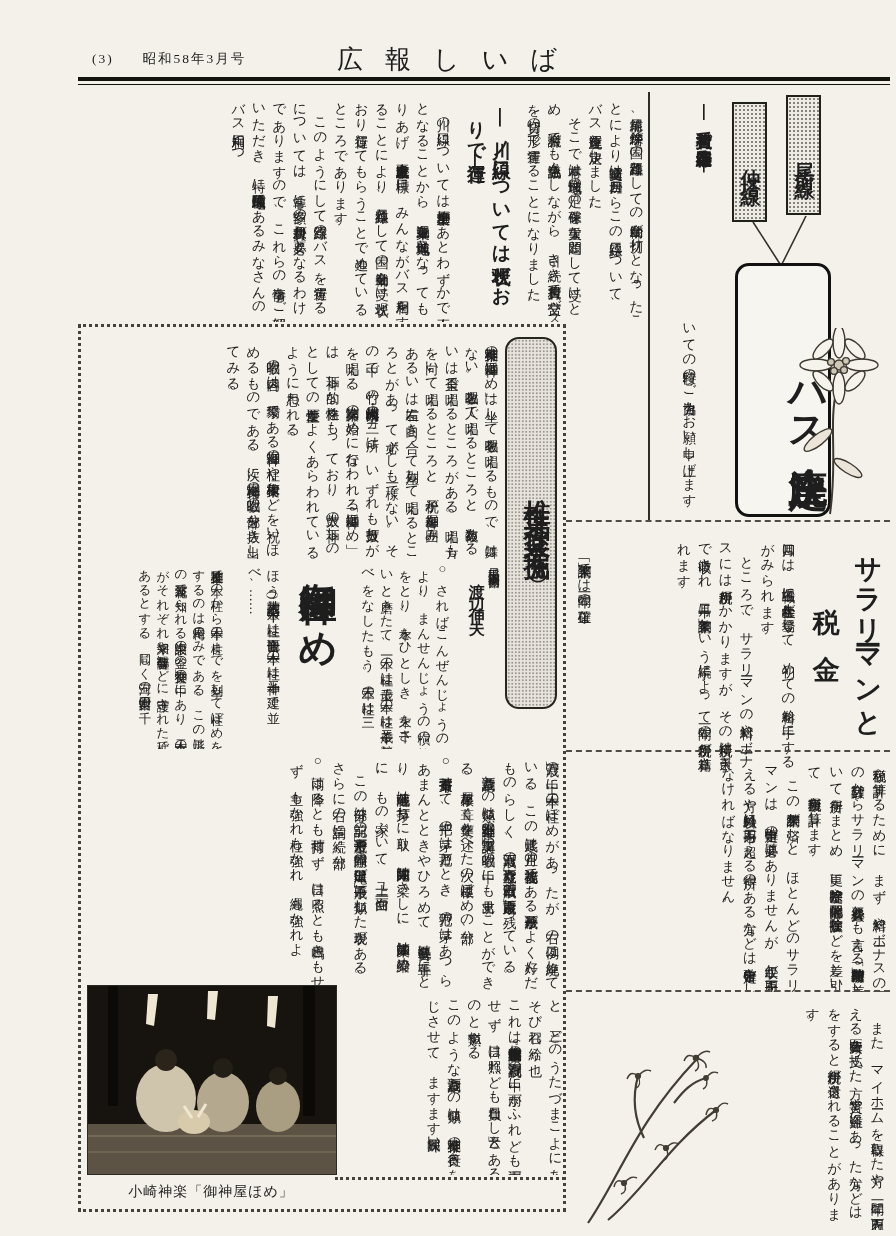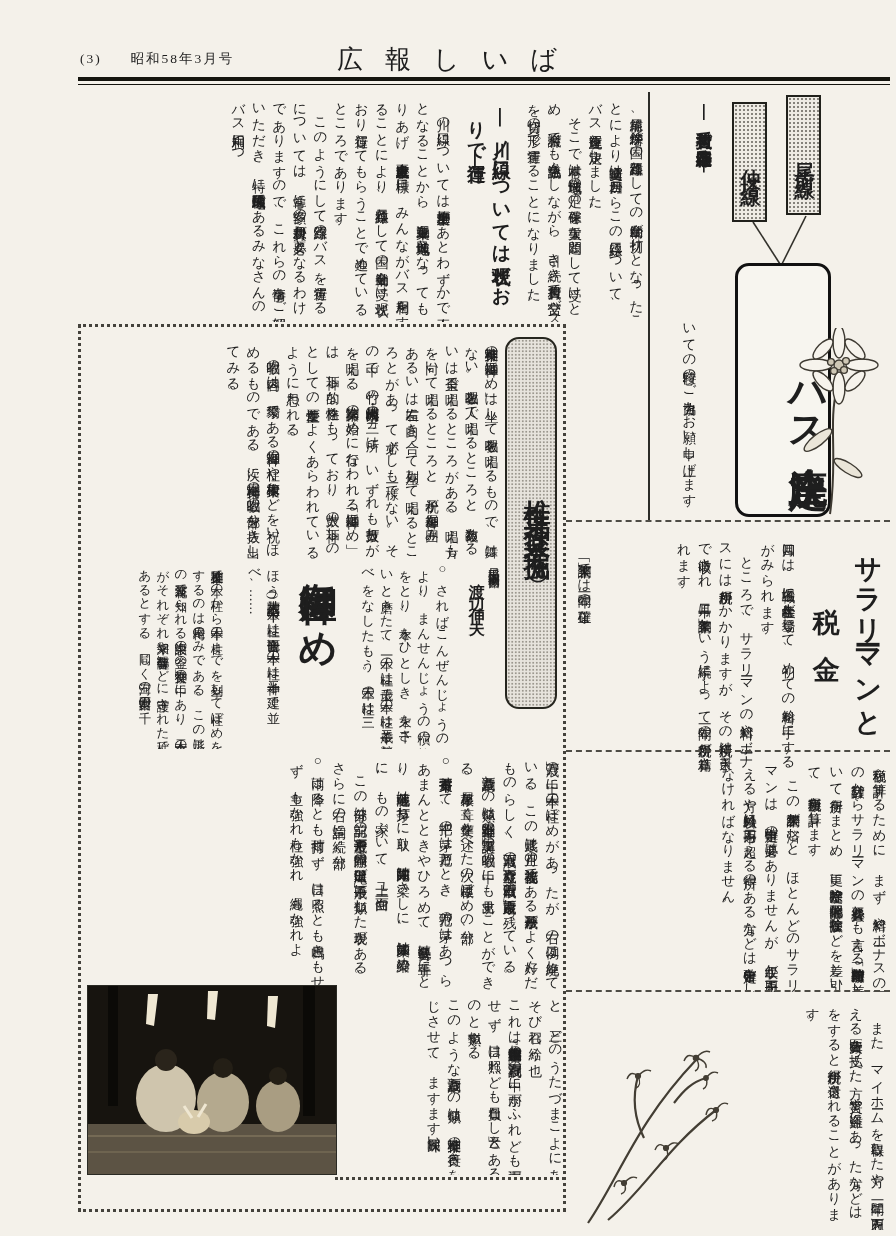--- a/index.html
+++ b/index.html
@@ -8,21 +8,21 @@
     background:#f4f1ea;color:#1e1e1e;
     font-family:"Liberation Serif","DejaVu Serif",serif;
     overflow:hidden;
   }
   .abs{position:absolute;}
   .v{writing-mode:vertical-rl;}
   .clip{overflow:hidden;}
   p{margin:0;text-indent:1em;}
   p.ni{text-indent:0;}
   
-  .hdr-left{left:80px;top:50px;font-size:13.5px;letter-spacing:2px;}
+  .hdr-left{left:92px;top:50px;font-size:13.5px;letter-spacing:2px;}
   .masthead{left:298px;top:42px;width:320px;text-align:center;
     font-family:"Liberation Sans","DejaVu Sans",sans-serif;
     font-weight:normal;font-size:26px;letter-spacing:22px;}
   .rule-thick{left:78px;top:77px;width:812px;height:4px;background:#15150f;}
   .rule-thin{left:78px;top:84px;width:812px;height:1px;background:#15150f;}
   
   .bus-body{left:80px;top:94px;width:566px;height:228px;font-size:13.5px;line-height:1.52;}
   .bus-sechead{font-family:"Liberation Sans","DejaVu Sans",sans-serif;
     font-weight:bold;font-size:18.5px;line-height:1.35;margin:0 10px;
     padding-top:14px;text-indent:0;height:200px;}
@@ -196,20 +196,21 @@
     </g>
   </svg>
 
   <div class="abs v clip kg-tier4">
     <p class="ni">と、三どのうたづまこよにあそび召れ給う也。</p>
     <p class="ni">これは伴信友編『中古雑唱集』所収の「万歳祝詞」の中に「雨がふれども雨漏せず、日は照れども日負なし」云々とあるのと類似する。</p>
     <p class="ni">このような万歳詞章との類似は、椎葉神楽の奥行きを感じさせて、ますます興味深い。</p>
   </div>
 
   <div class="abs kg-divider"></div>
+  <div class="abs kg-caption">小崎神楽「御神屋ほめ」</div>
 </div>
 
 <div class="abs tax">
   <div class="dashrule" style="top:0;"></div>
 
   <div class="abs v tax-title">
     <div>サラリーマンと</div>
     <div class="t2">税金</div>
   </div>
 

